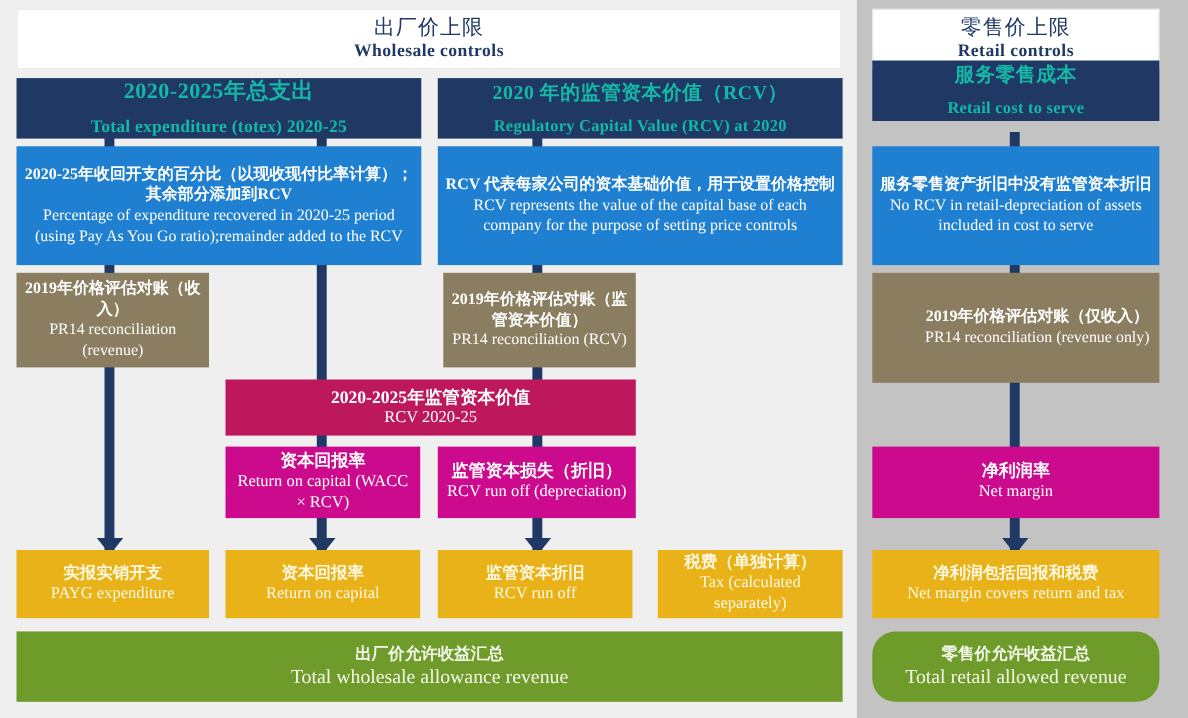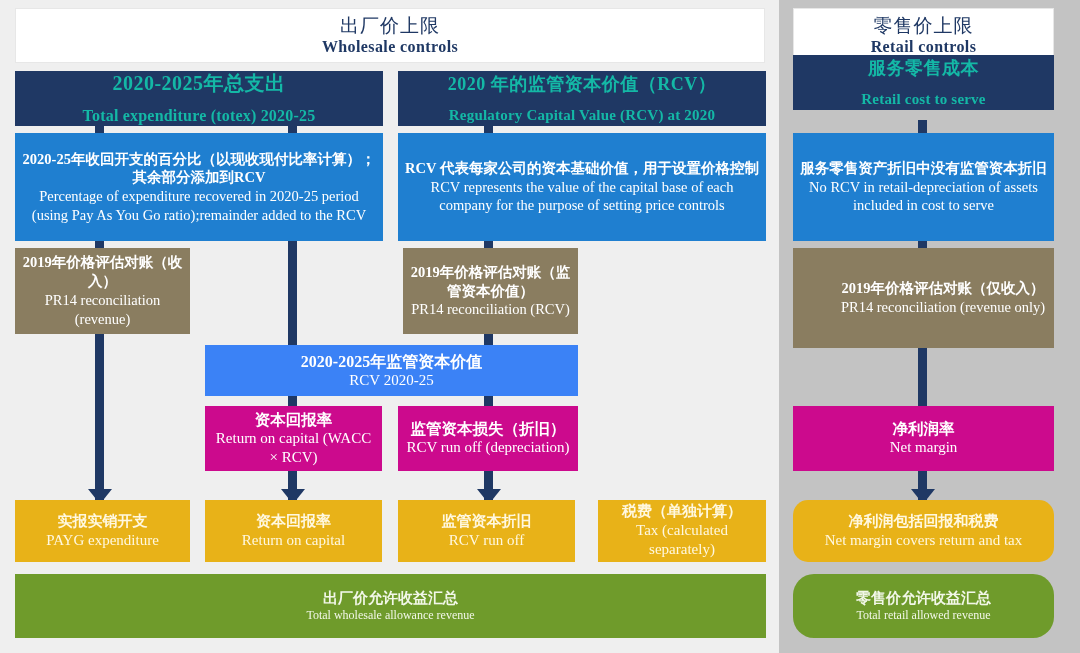--- a/index.html
+++ b/index.html
@@ -76,21 +76,21 @@
   .khaki {
     background: #8a7d60;
     color: #ffffff;
   }
   .khaki .zh { font-size: 14.5px; font-weight: bold; }
   .khaki .en { font-size: 14.5px; }
   .khaki .zh, .khaki .en { line-height: 1.3; }
 
   
   .orange {
-    background: #3b82f6;
+    background: #be185d;
     color: #ffffff;
   }
   .orange .zh { font-size: 16px; font-weight: bold; margin-bottom: 1px; }
   .orange .en { font-size: 15px; }
 
   
   .magenta {
     background: #cc0a8d;
     color: #ffffff;
   }
@@ -104,21 +104,21 @@
   }
   .amber .zh { font-size: 15px; font-weight: bold; margin-bottom: 1px; }
   .amber .en { font-size: 15px; line-height: 1.25; }
 
   
   .green {
     background: #6f9b2b;
     color: #f2f7e8;
   }
   .green .zh { font-size: 15px; font-weight: bold; margin-bottom: 2px; }
-  .green .en { font-size: 12px; }
+  .green .en { font-size: 18px; }
 
   
   .conn {
     position: absolute;
     background: #1f3864;
     width: 9px;
     z-index: 2;
   }
   .arrow {
     position: absolute;
@@ -241,21 +241,21 @@
   <div class="box amber" style="left:398px; top:500px; width:177px; height:62px;">
     <span class="zh">监管资本折旧</span>
     <span class="en">RCV run off</span>
   </div>
 
   <div class="box amber" style="left:598px; top:500px; width:168px; height:62px;">
     <span class="zh">税费（单独计算）</span>
     <span class="en">Tax (calculated separately)</span>
   </div>
 
-  <div class="box amber" style="left:793px; top:500px; width:261px; height:62px;border-radius:15px;">
+  <div class="box amber" style="left:793px; top:500px; width:261px; height:62px;">
     <span class="zh">净利润包括回报和税费</span>
     <span class="en">Net margin covers return and tax</span>
   </div>
 
   <div class="box green" style="left:15px; top:574px; width:751px; height:64px;">
     <span class="zh">出厂价允许收益汇总</span>
     <span class="en">Total wholesale allowance revenue</span>
   </div>
 
   <div class="box green" style="left:793px; top:574px; width:261px; height:64px;border-radius:21px;">

